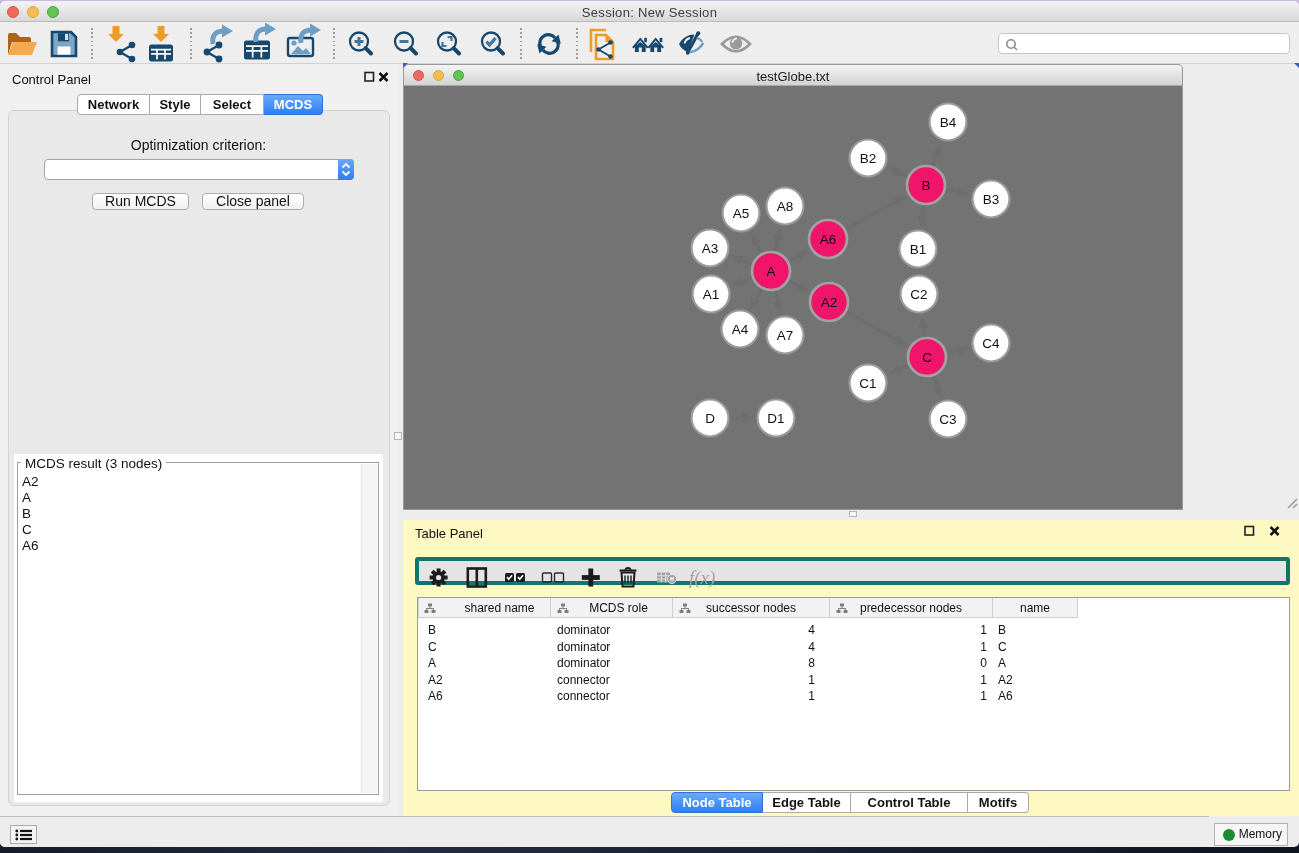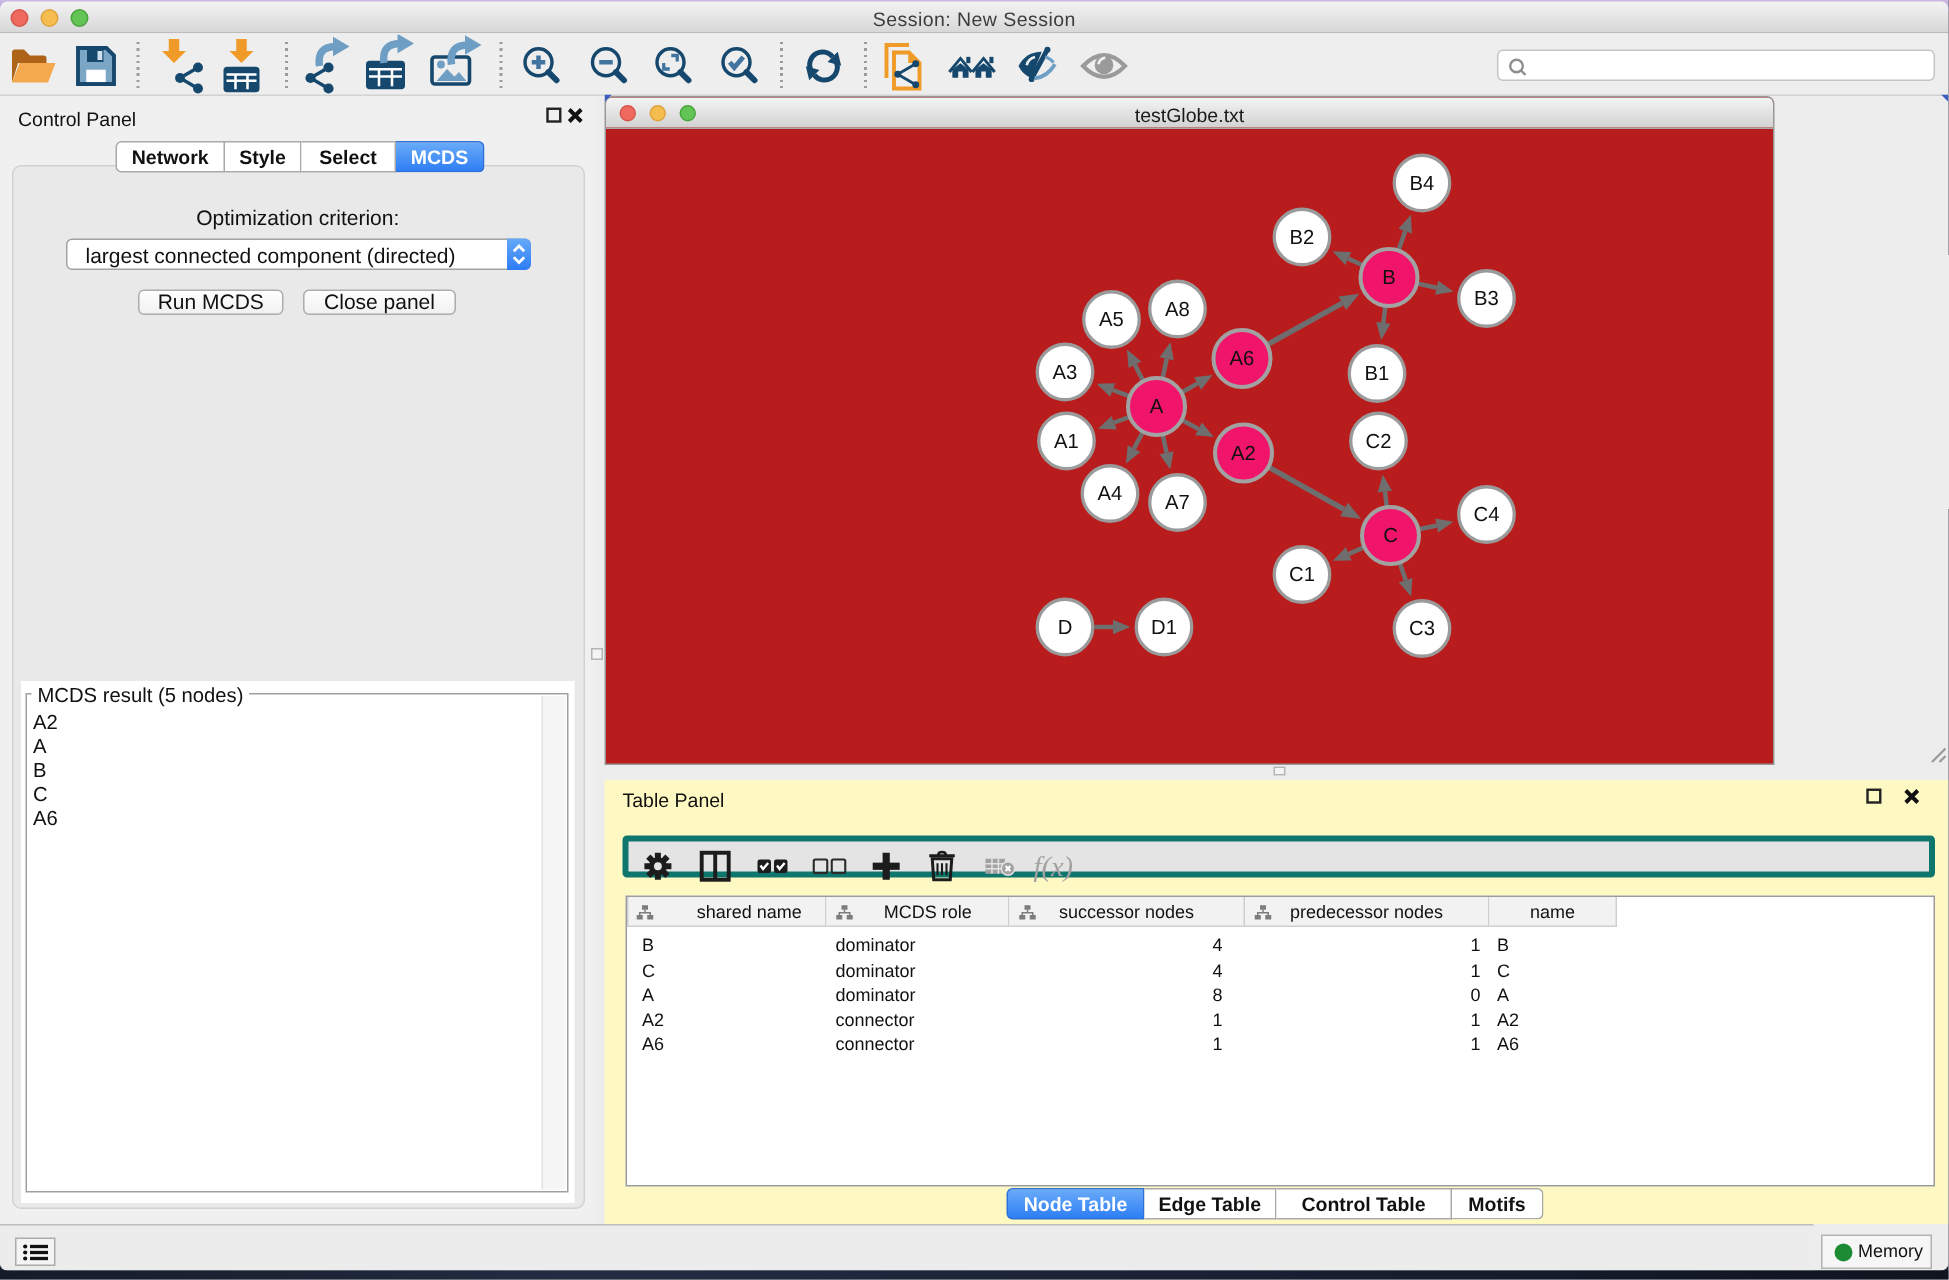--- a/index.html
+++ b/index.html
@@ -61,21 +61,21 @@
   #mcdsfs { position:absolute; left:3px; top:8px; width:362px; height:333px;
     border:1px solid #9f9f9f; }
   #mcdslbl { position:absolute; left:3px; top:-7px; background:#fff; padding:0 4px;
     font-size:13.5px; color:#111; line-height:15px; z-index:5; }
   #mcdslist { position:absolute; left:1px; top:1px; right:17px; bottom:1px; background:#fff;
     font-size:13.5px; color:#111; line-height:16px; padding-left:3px; padding-top:10px; }
   #mcdssb { position:absolute; right:1px; top:1px; width:16px; bottom:1px; background:#f5f5f5;
     border-left:1px solid #e3e3e3; }
   
   #netwin { position:absolute; left:403px; top:63px; width:780px; height:446px;
-    background:#b91c1c; border:1px solid #989898; border-radius:5px 5px 0 0; }
+    background:#737373; border:1px solid #989898; border-radius:5px 5px 0 0; }
   #netwin .wtb { position:absolute; left:0; top:0; right:0; height:21px;
     background:linear-gradient(#f4f4f4,#d2d2d2); border-bottom:1px solid #a8a8a8;
     border-radius:4px 4px 0 0; }
   #netwin .wtb .wt { position:absolute; width:100%; text-align:center; top:4px;
     font-size:13px; color:#1a1a1a; }
   #netwin .tl { top:5px; width:11px; height:11px; }
   #netwin .t1 { left:9px;  background:#ee6a5f; border:1px solid #d6554a; }
   #netwin .t2 { left:29px; background:#f5bd4f; border:1px solid #dfa33c; }
   #netwin .t3 { left:49px; background:#61c454; border:1px solid #4ba33e; }
   
@@ -206,33 +206,32 @@
     <div class="hdr">Control Panel</div>
     <div id="cpBox"></div>
     <div id="cpTabs">
       <div class="tab first" style="width:73px">Network</div>
       <div class="tab" style="width:51px">Style</div>
       <div class="tab" style="width:63px">Select</div>
       <div class="tab sel last" style="width:59px">MCDS</div>
     </div>
     <div id="optlabel">Optimization criterion:</div>
     <div id="combo">
-      <div class="txt">largest connected component (directed)</div>
       <div class="stepper">
           <svg style="position:absolute;left:2px;top:2px" width="12" height="17" viewBox="0 0 12 17">
             <path d="M2.5 6.5 L6 3 L9.5 6.5" fill="none" stroke="#fff" stroke-width="1.8"></path>
             <path d="M2.5 10.5 L6 14 L9.5 10.5" fill="none" stroke="#fff" stroke-width="1.8"></path>
           </svg>
         </div>
     </div>
     <div class="btn" style="left:92px; width:97px;">Run MCDS</div>
     <div class="btn" style="left:202px; width:102px;">Close panel</div>
     <div id="mcdsbox">
       <div id="mcdsfs">
-        <div id="mcdslbl">MCDS result (5 nodes)</div>
+        <div id="mcdslbl">MCDS result (3 nodes)</div>
         <div id="mcdslist">A2<br>A<br>B<br>C<br>A6</div>
         <div id="mcdssb"></div>
       </div>
     </div>
   </div>
 
   <div id="netwin">
     <div class="wtb">
       <div class="wt">testGlobe.txt</div>
       <div class="tl t1"></div>

